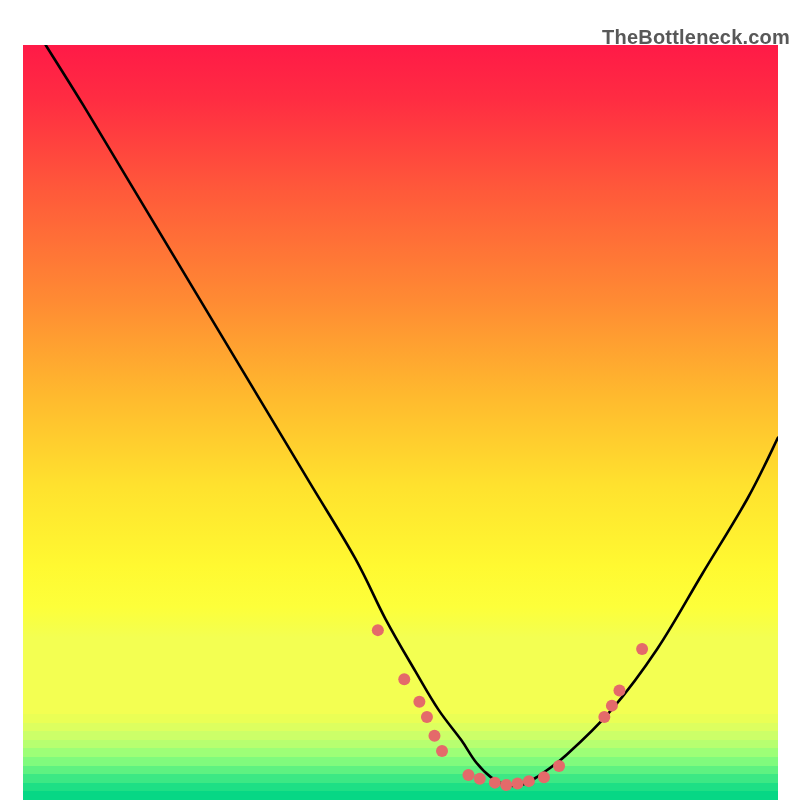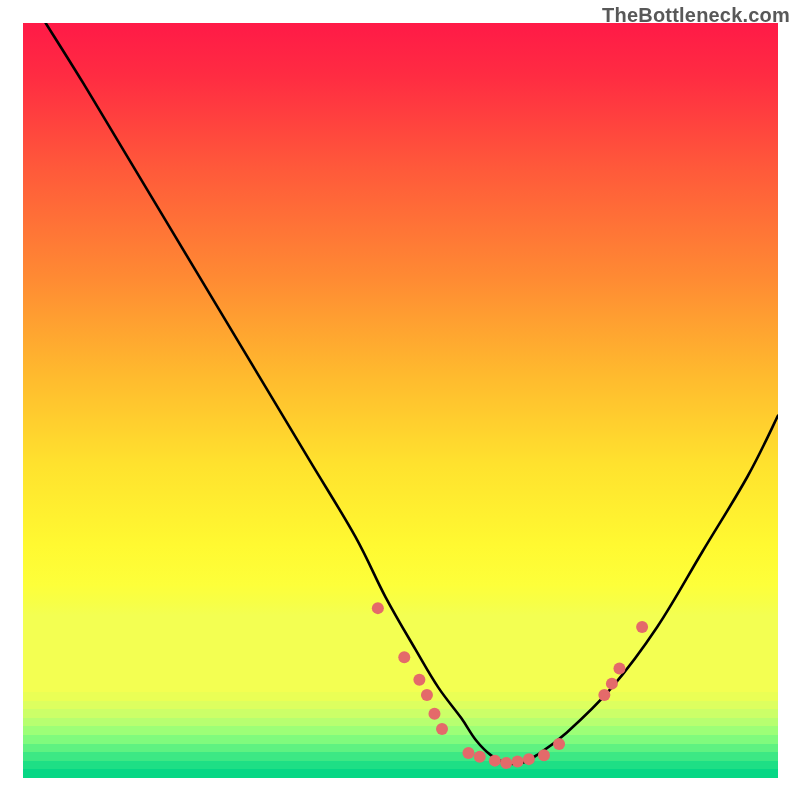--- a/index.html
+++ b/index.html
@@ -8,20 +8,21 @@
     width: 800px;
     height: 800px;
     overflow: hidden;
     background: #ffffff;
     font-family: Arial, Helvetica, sans-serif;
   }
   .stage {
     position: relative;
     width: 800px;
     height: 625px;
+    margin-top: 22px;
   }
   .watermark {
     position: absolute;
     top: 4px;
     right: 10px;
     font-size: 20px;
     font-weight: 600;
     color: #585858;
     letter-spacing: 0.2px;
     z-index: 5;

